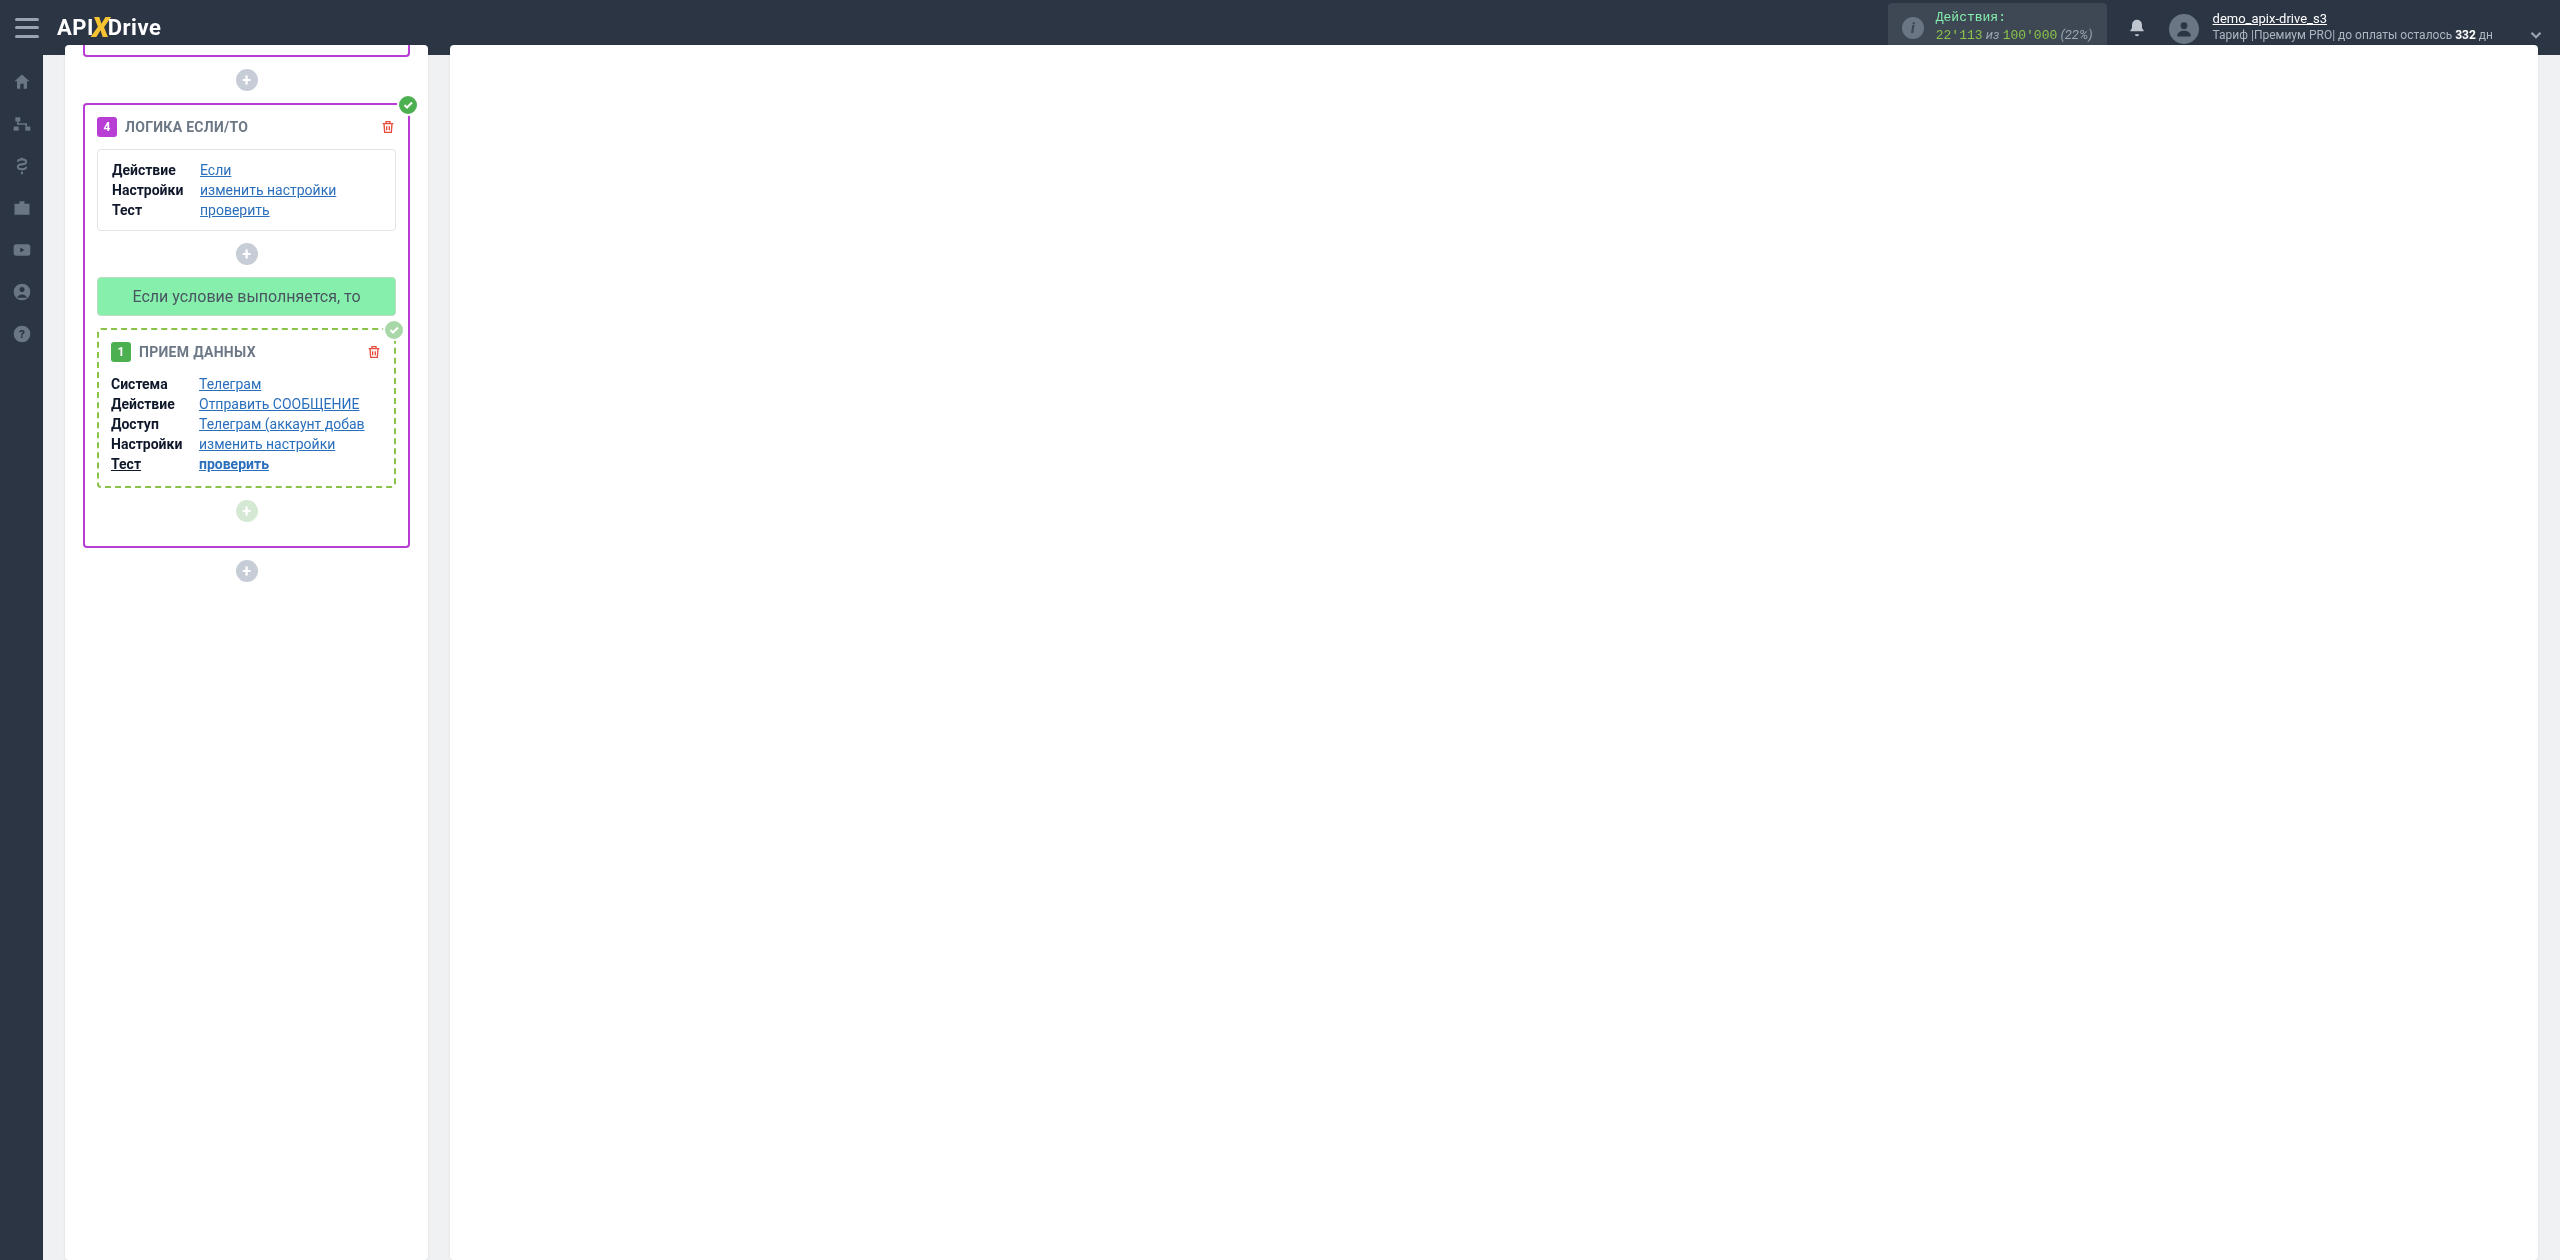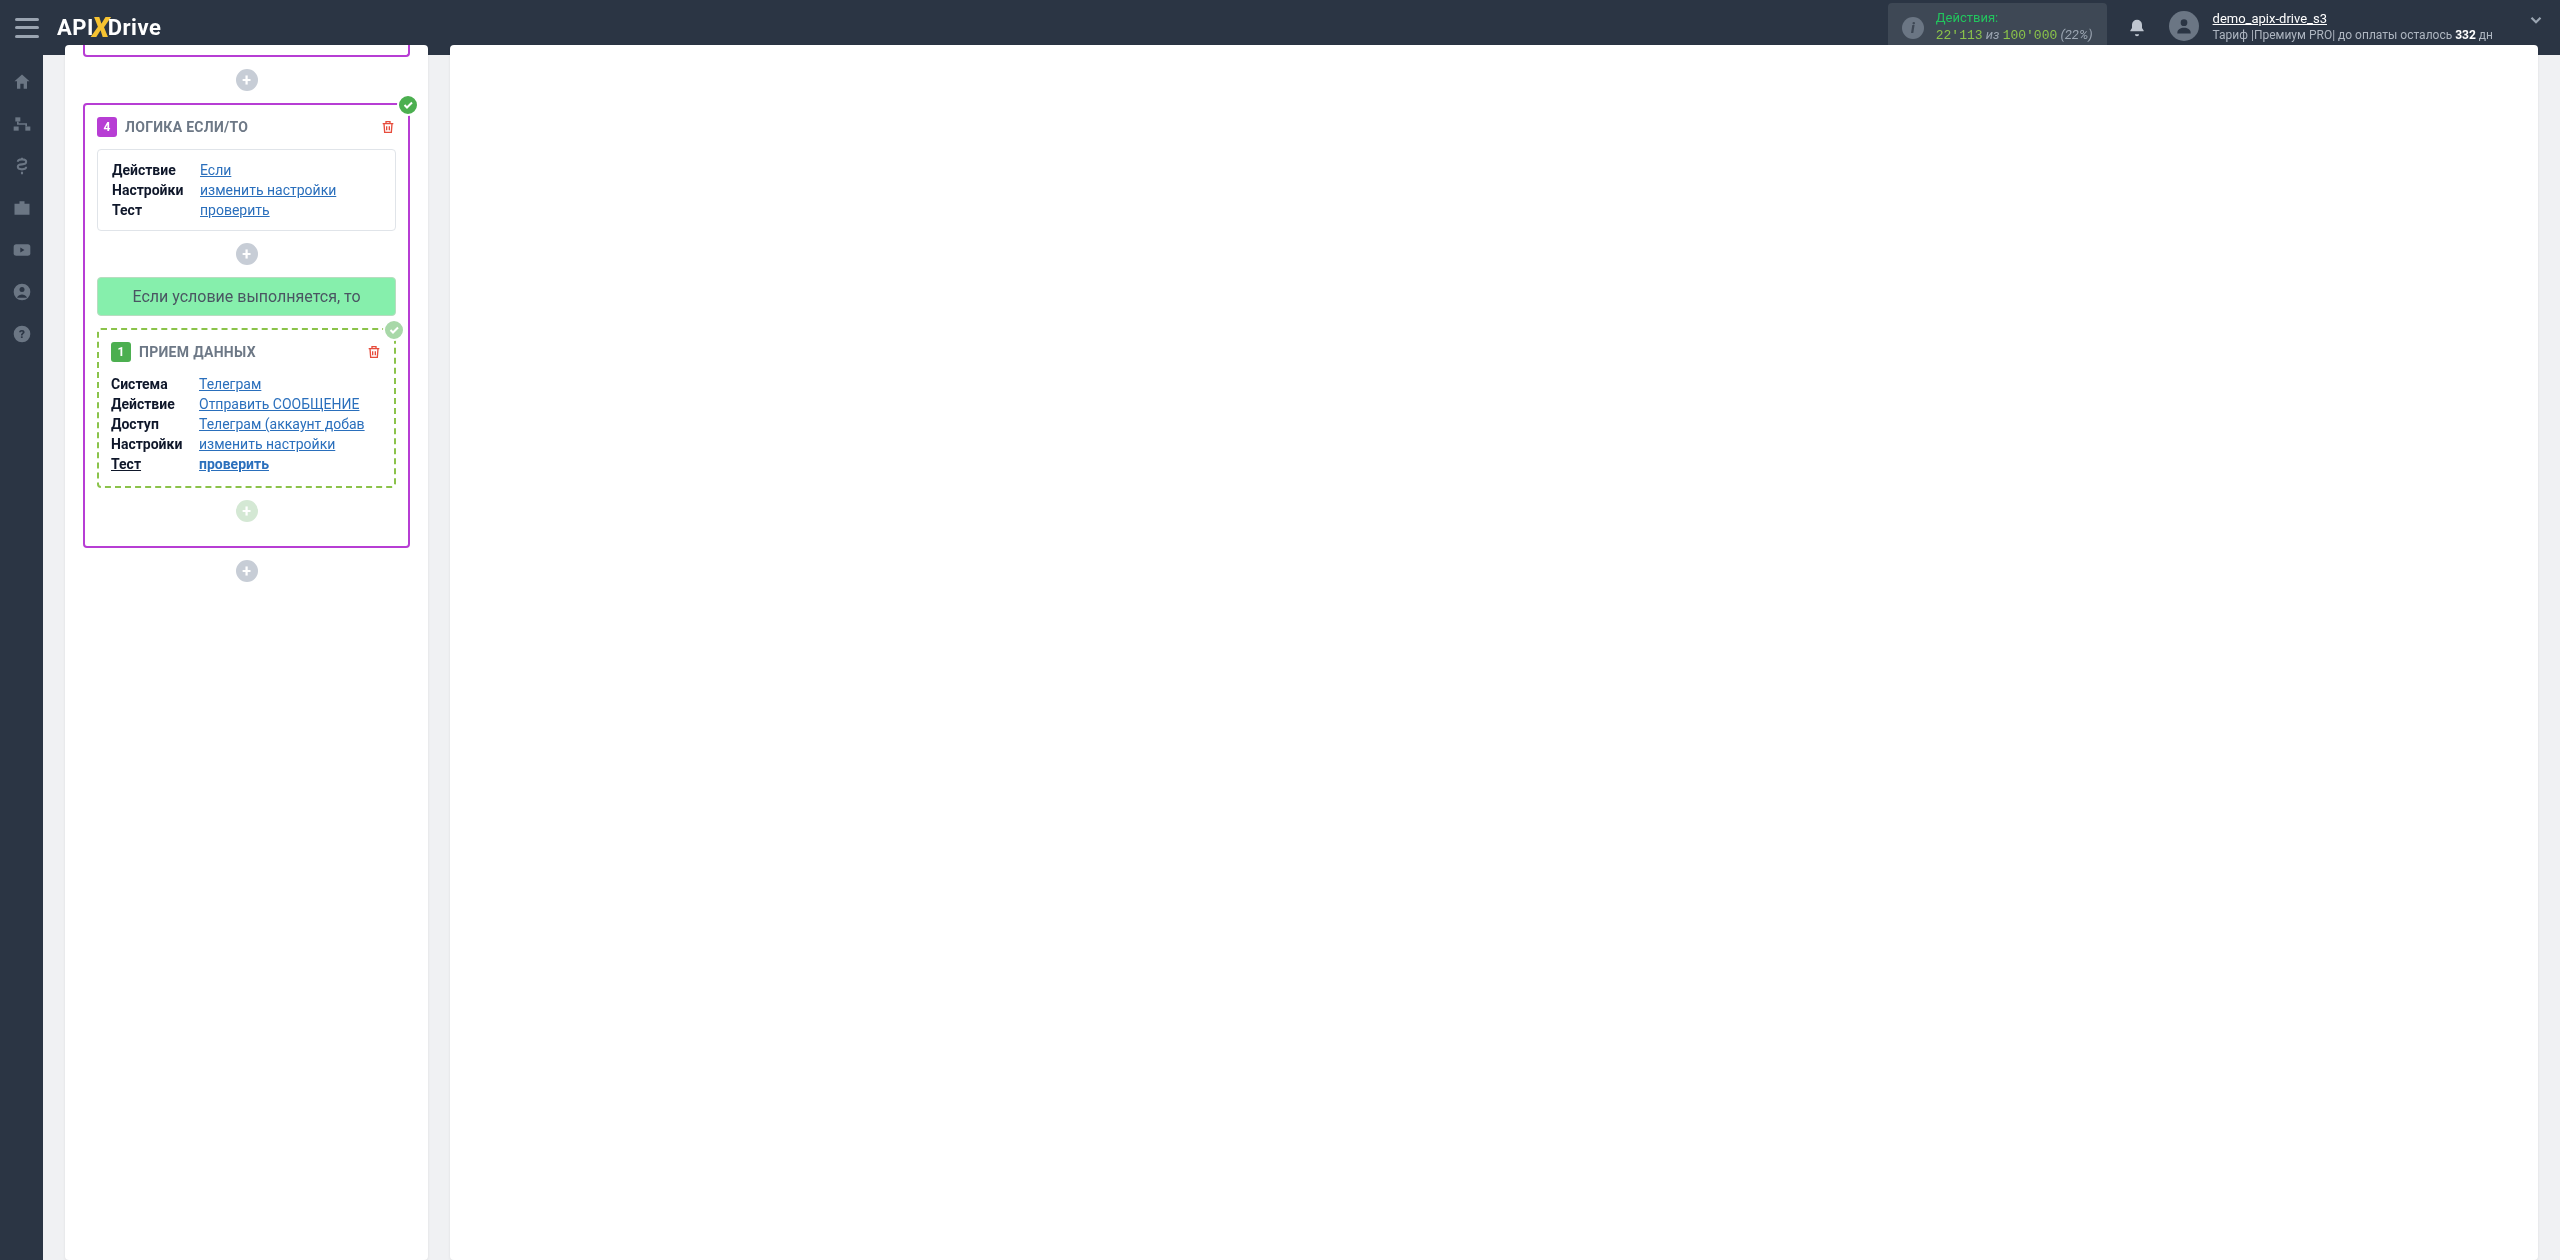--- a/index.html
+++ b/index.html
@@ -11,25 +11,25 @@
 .hamburger { width: 24px; height: 20px; display: flex; flex-direction: column; justify-content: space-between; cursor: pointer; margin-right: 18px; }
 .hamburger span { height: 3px; background: #9aa4b1; border-radius: 2px; }
 .logo { display: flex; align-items: center; font-size: 22px; font-weight: 700; letter-spacing: 0.5px; }
 .logo-api { color: #fff; }
 .logo-x { color: #f7c331; font-weight: 900; font-size: 28px; font-style: italic; margin: 0 -2px; }
 .logo-drive { color: #fff; }
 .header-spacer { flex: 1; }
 .actions-box { background: #3e4855; border-radius: 4px; padding: 7px 14px; display: flex; align-items: center; gap: 12px; margin-right: 20px; }
 .info-icon { width: 22px; height: 22px; border-radius: 50%; background: #6b7684; display: flex; align-items: center; justify-content: center; color: #3e4855; font-weight: 900; font-size: 14px; font-style: italic; }
 .actions-text { font-size: 13px; line-height: 1.3; }
-.actions-label { color: #22c55e; }
+.actions-label { color: #86efac; font-family: Liberation Mono, monospace; }
 .actions-value .green { color: #8bc34a; font-family: Liberation Mono, monospace; }
 .actions-value .grey { color: #9aa4b1; font-style: italic; }
 .bell { width: 20px; height: 20px; margin-right: 22px; cursor: pointer; }
-.user-block { display: flex; align-items: flex-start; gap: 14px; cursor: pointer; }
+.user-block { display: flex; align-items: flex-end; gap: 14px; cursor: pointer; }
 .avatar-icon { width: 30px; height: 30px; border-radius: 50%; background: #6b7684; display: flex; align-items: center; justify-content: center; }
 .user-text { font-size: 13px; line-height: 1.3; }
 .user-name { color: #fff; text-decoration: underline; }
 .user-tariff { color: #aeb6c1; font-size: 12px; }
 .user-tariff b { color: #fff; }
 .chevron { margin-left: 20px; color: #9aa4b1; cursor: pointer; }
 
 
 .sidebar { position: absolute; left: 0; top: 55px; width: 43px; bottom: 0; background: #2b3544; display: flex; flex-direction: column; align-items: center; padding-top: 6px; }
 .side-item { width: 43px; height: 42px; display: flex; align-items: center; justify-content: center; color: #6b7684; cursor: pointer; }

